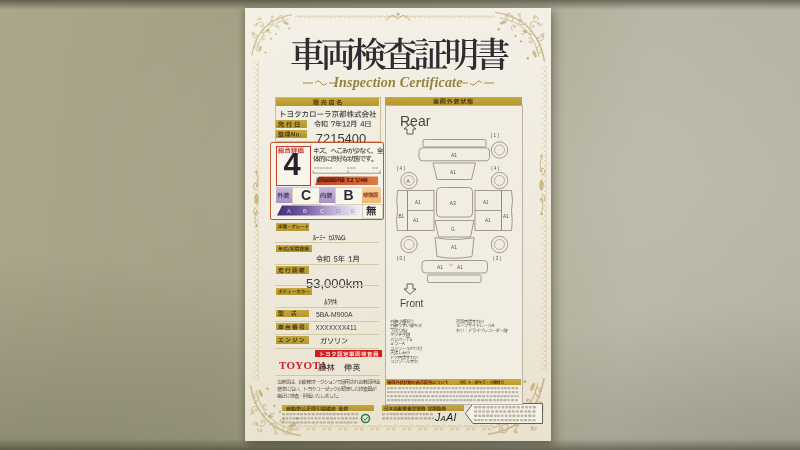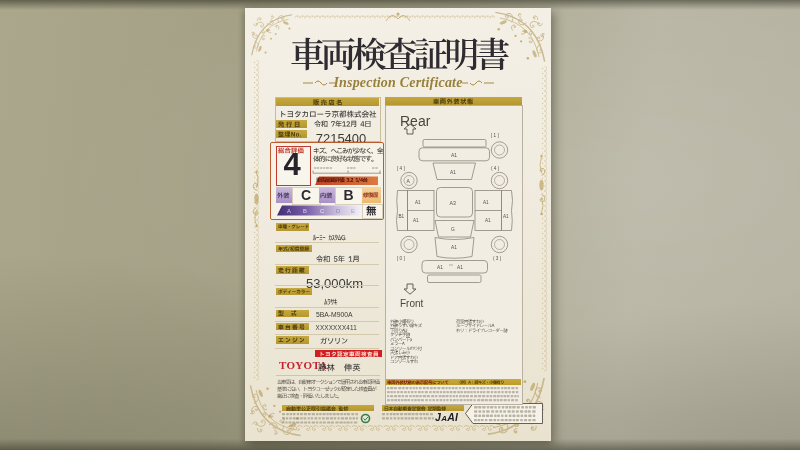--- a/index.html
+++ b/index.html
@@ -917,21 +917,21 @@
       <rect x="26.1" y="4.2" width="2.2" height="2.2" rx="0.4"></rect>
       <rect x="29.0" y="4.2" width="3.2" height="2.2" rx="0.4"></rect>
       <rect x="33.1" y="4.2" width="3.3" height="2.2" rx="0.4"></rect>
       <rect x="37.5" y="4.2" width="3.0" height="2.2" rx="0.4"></rect>
       <rect x="41.7" y="4.2" width="3.0" height="2.2" rx="0.4"></rect>
       <rect x="45.8" y="4.2" width="3.2" height="2.2" rx="0.4"></rect>
       <rect x="49.8" y="4.2" width="2.2" height="2.2" rx="0.4"></rect>
     </g>
   </svg>
 
-<div class="abs" style="left:435px;top:411px;font-size:10.5px;font-weight:bold;font-style:italic;color:#1c1c28;font-family:'Liberation Sans',sans-serif;letter-spacing:0.3px">J<span style="font-size:8px">A</span>AI</div>
+<div class="abs" style="left:435px;top:411px;font-size:10.5px;font-weight:normal;font-style:italic;color:#1c1c28;font-family:'Liberation Sans',sans-serif;letter-spacing:0.3px">J<span style="font-size:8px">A</span>AI</div>
 
 <svg class="abs" style="left:465px;top:402.5px" width="78" height="21">
     <path d="M8,0.5 H77.5 V20.5 H8 L0.5,10.5 Z" fill="#f6f2e7" stroke="#55504a" stroke-width="0.9"></path>
   </svg>
 
 <svg style="position:absolute;left:474.0px;top:405.5px" width="64.0" height="17.2">
     <g fill="#6e6858" opacity="0.45">
       <rect x="0.0" y="0.0" width="3.6" height="2.4" rx="0.4"></rect>
       <rect x="4.2" y="0.0" width="3.2" height="2.4" rx="0.4"></rect>
       <rect x="8.2" y="0.0" width="3.4" height="2.4" rx="0.4"></rect>

